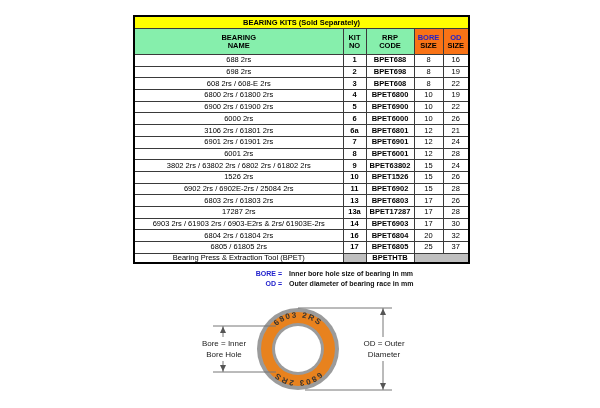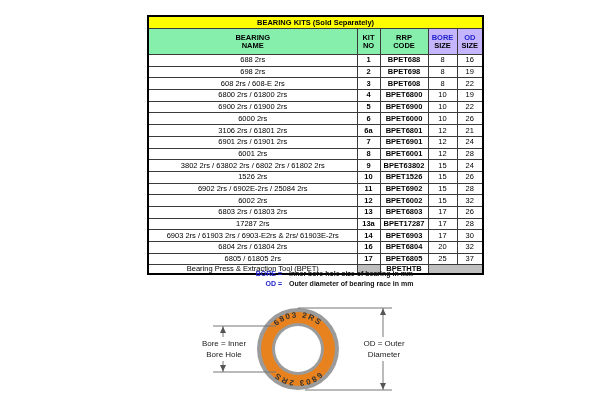--- a/index.html
+++ b/index.html
@@ -2,32 +2,32 @@
 <html><head>
 <meta charset="utf-8">
 <style>
   html,body{margin:0;padding:0;}
   body{
     width:600px;height:408px;position:relative;background:#ffffff;
     font-family:"Liberation Sans",sans-serif;color:#000;
   }
   
   .kit-table{
-    position:absolute;left:147px;top:15px;width:335px;
+    position:absolute;left:133px;top:15px;width:335px;
     border-collapse:collapse;table-layout:fixed;
     border:2px solid #000;
     padding-left:32px;
   }
   .kit-table td{
     border:1px solid #3a3a3a;padding:0;text-align:center;vertical-align:middle;
     font-size:7.5px;line-height:1.05;white-space:nowrap;overflow:hidden;
   }
   .title-cell{background:#FFFF00;font-weight:bold;height:11px;}
   .hdr{background:#86efac;font-weight:bold;height:25px;}
-  .hdr.hdr-accent{background:#c4b5fd;}
+  .hdr.hdr-accent{background:#f97316;}
   .accent{color:#2222CC;}
   tr.data-row td{height:10.7px;}
   .c-kit,.c-code{font-weight:bold;}
   .grey-cell{background:#BFBFBF;}
   
   .notes{position:absolute;left:160px;top:269px;width:320px;font-size:7px;font-weight:bold;}
   .note-row{display:flex;line-height:10px;}
   .note-label{width:122px;text-align:right;color:#2222CC;margin-right:7px;}
   .note-text{color:#111;}
   
@@ -154,27 +154,20 @@
         <td class="c-od">26</td>
       </tr>
       <tr class="data-row">
         <td class="c-name">6902 2rs / 6902E-2rs / 25084 2rs</td>
         <td class="c-kit">11</td>
         <td class="c-code">BPET6902</td>
         <td class="c-bore">15</td>
         <td class="c-od">28</td>
       </tr>
       <tr class="data-row">
-        <td class="c-name">6002 2rs</td>
-        <td class="c-kit">12</td>
-        <td class="c-code">BPET6002</td>
-        <td class="c-bore">15</td>
-        <td class="c-od">32</td>
-      </tr>
-      <tr class="data-row">
         <td class="c-name">6803 2rs / 61803 2rs</td>
         <td class="c-kit">13</td>
         <td class="c-code">BPET6803</td>
         <td class="c-bore">17</td>
         <td class="c-od">26</td>
       </tr>
       <tr class="data-row">
         <td class="c-name">17287 2rs</td>
         <td class="c-kit">13a</td>
         <td class="c-code">BPET17287</td>

